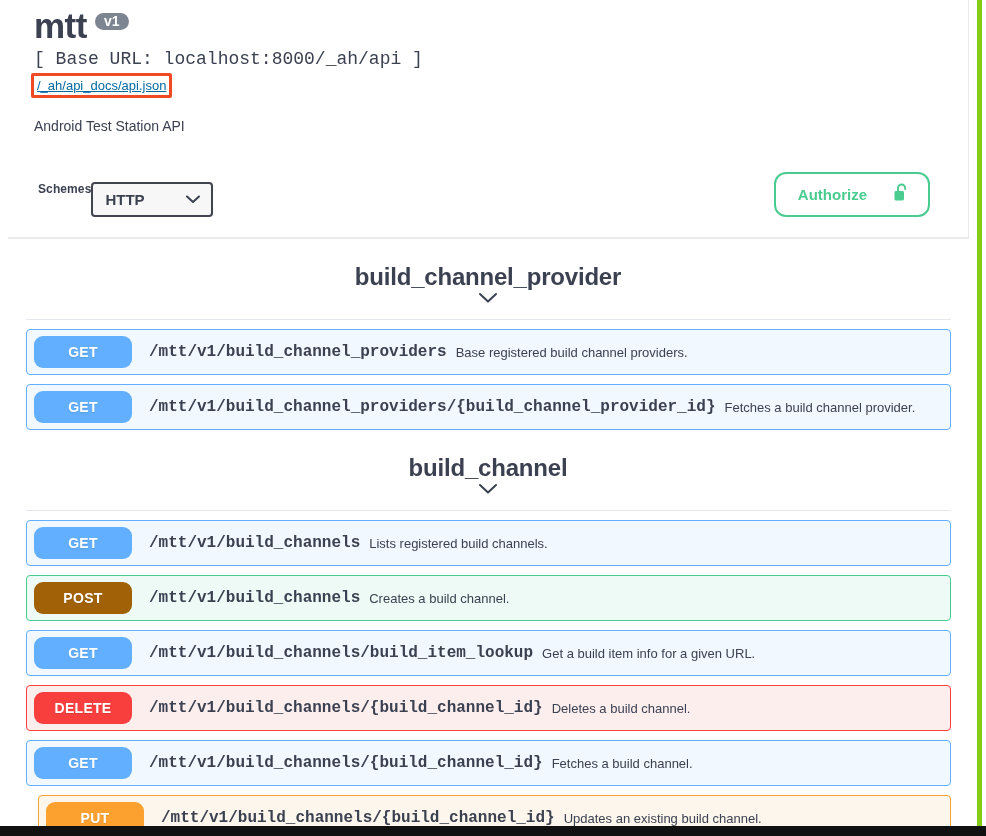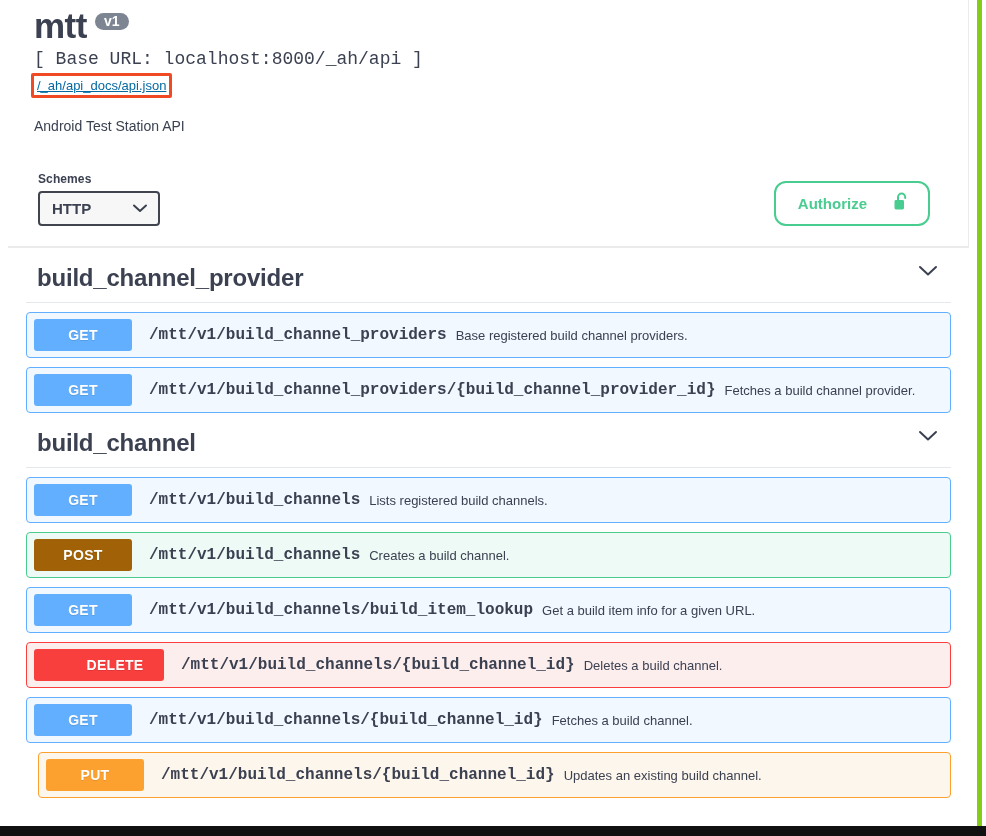--- a/index.html
+++ b/index.html
@@ -101,21 +101,21 @@
 
   
   .scheme-row {
     display: flex;
     align-items: flex-end;
     justify-content: space-between;
     padding: 36px 38px 20px 30px;
   }
   .schemes {
     display: flex;
-    flex-direction: column;
+    flex-direction: row;
   }
   .schemes-label {
     font-size: 12px;
     font-weight: bold;
     color: #3b4151;
     margin-bottom: 5px;
     letter-spacing: 0.1px;
   }
   .scheme-select {
     border: 2px solid #41444e;
@@ -159,25 +159,26 @@
     border-bottom: 1px solid #ebebeb;
     margin: 0 8px;
   }
 
   
   .tag-section {
     margin: 0 26px 0 26px;
   }
   .tag-header {
     display: flex;
-    align-items: flex-start;
+    align-items: center;
     justify-content: space-between;
-    padding: 16px 12px 10px 11px;
+    padding: 24px 12px 10px 11px;
     border-bottom: 1px solid #e4e8ec;
     cursor: pointer;
+    flex-direction: column;
   }
   .tag-name {
     font-size: 24px;
     font-weight: bold;
     color: #3b4151;
     letter-spacing: -0.2px;
   }
 
   
   .op {
@@ -189,21 +190,21 @@
     box-sizing: border-box;
     cursor: pointer;
   }
   .op-method {
     width: 98px;
     min-width: 98px;
     text-align: center;
     color: #ffffff;
     font-size: 14px;
     font-weight: bold;
-    border-radius: 3px;
+    border-radius: 9px;
     padding: 8px 0;
     margin: 6px 0 6px 7px;
     letter-spacing: 0.3px;
     text-shadow: 0 1px 0 rgba(0,0,0,0.1);
   }
   .op-path {
     font-family: "Liberation Mono", monospace;
     font-size: 16px;
     font-weight: bold;
     color: #3b4151;
@@ -215,21 +216,21 @@
     color: #3b4151;
     margin-left: 9px;
     white-space: nowrap;
   }
 
   .op.get    { background: #f1f8ff; border: 1px solid #61affe; }
   .op.get    .op-method { background: #61affe; }
   .op.post   { background: #eefaf5; border: 1px solid #49cc90; }
   .op.post   .op-method { background: #a16207; }
   .op.delete { background: #fdeeee; border: 1px solid #f93e3e; }
-  .op.delete .op-method { background: #f93e3e; padding-left: 32px; }
+  .op.delete .op-method { background: #f93e3e; }
   .op.put    { background: #fdf6ec; border: 1px solid #fca130; margin-left: 12px; }
   .op.put    .op-method { background: #fca130; }
 </style>
 </head>
 <body>
 
 <div class="page">
 
   <div class="info-block">
     <div class="info-inner">

